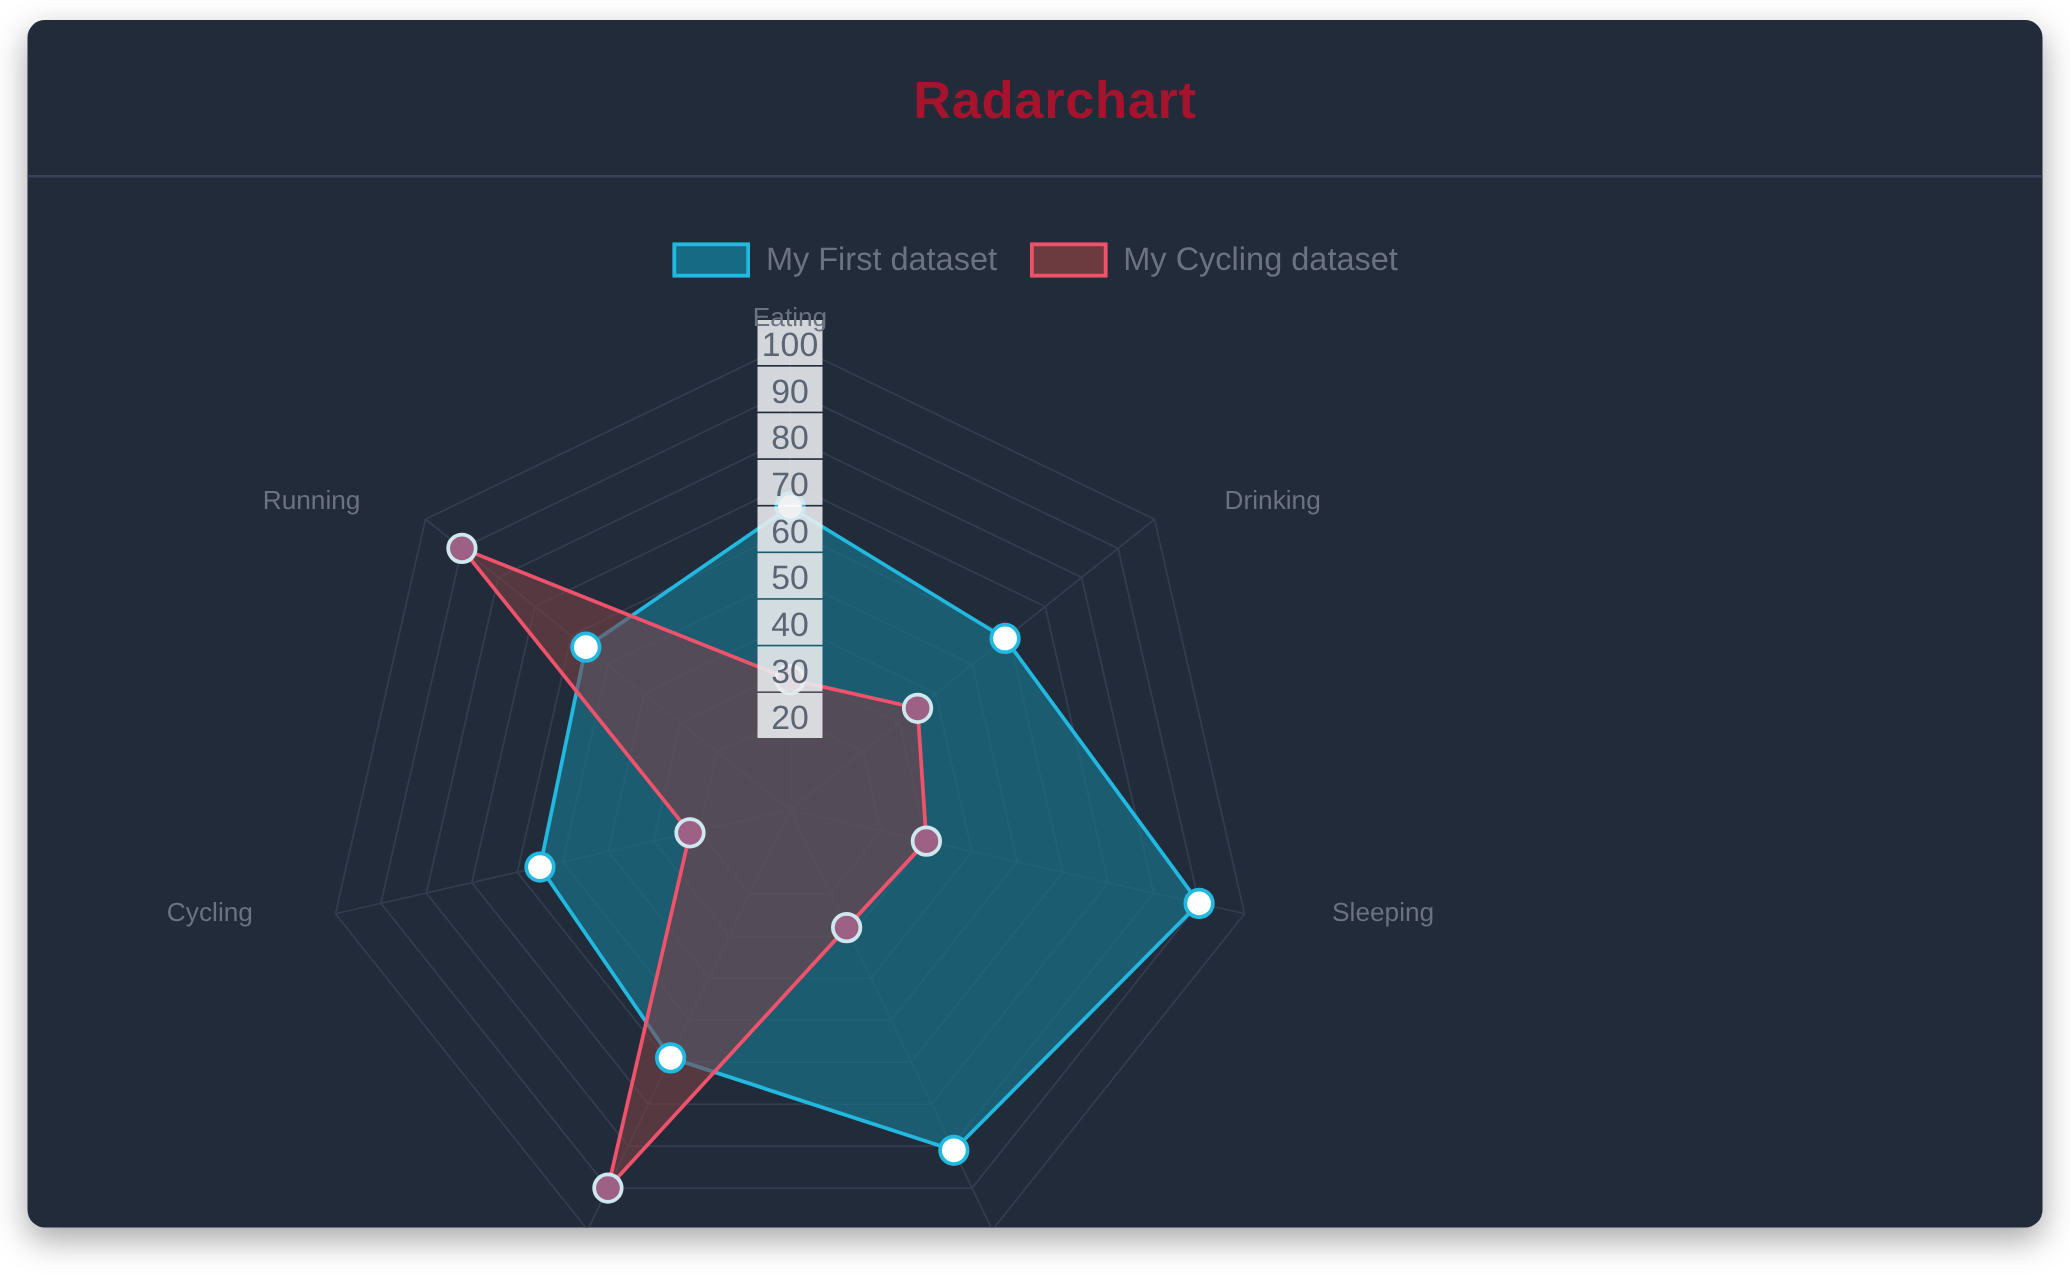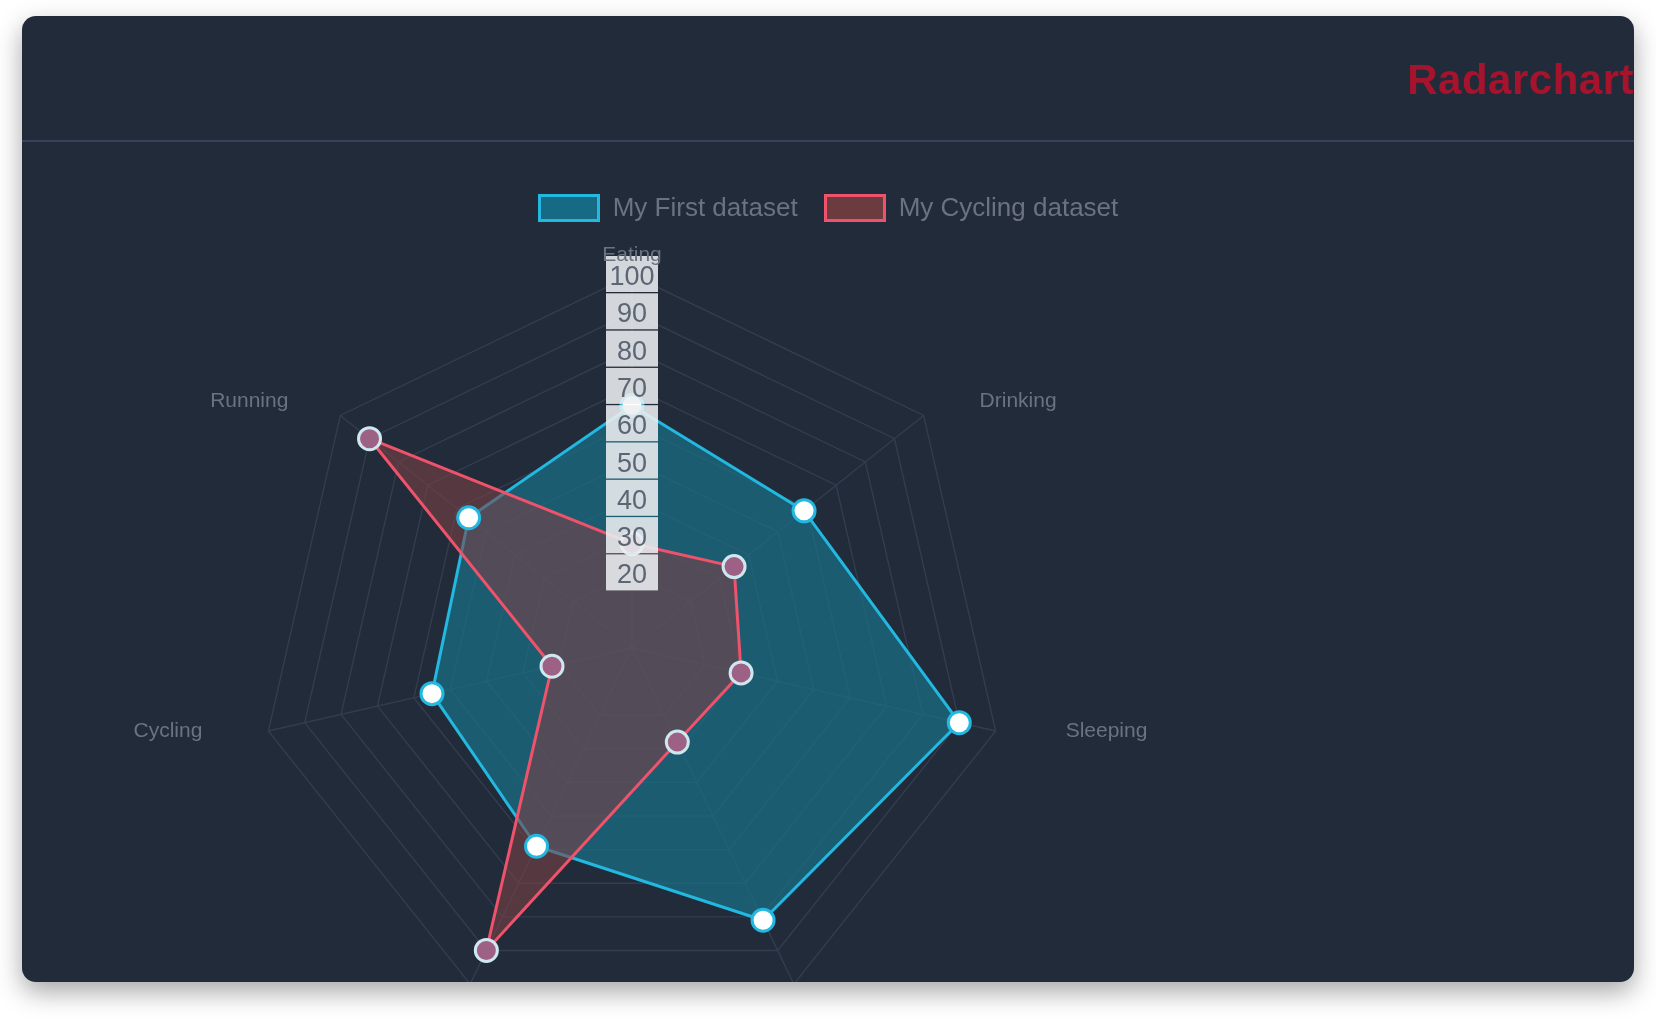--- a/index.html
+++ b/index.html
@@ -19,25 +19,26 @@
     box-shadow:0 10px 26px rgba(0,0,0,0.35);
     overflow:hidden;
   }
   .panel-header{
     position:absolute;left:0;top:0;width:100%;height:126px;
     border-bottom:2px solid #37435a;
     box-sizing:border-box;
   }
   .panel-title{
     position:absolute;left:0;top:40px;width:100%;
-    text-align:right;
+    text-align:center;
     font-size:42px;
     font-weight:bold;
     color:#a6132c;
     letter-spacing:0.5px;
+    padding-left:16px;
   }
   .chart-area{
     position:absolute;left:0;top:128px;width:100%;height:838px;
   }
   .legend{
     position:absolute;left:0;top:48px;width:100%;
     display:flex;justify-content:center;align-items:center;gap:26px;
   }
   .legend-item{display:flex;align-items:center;gap:13px;}
   .legend-swatch{

